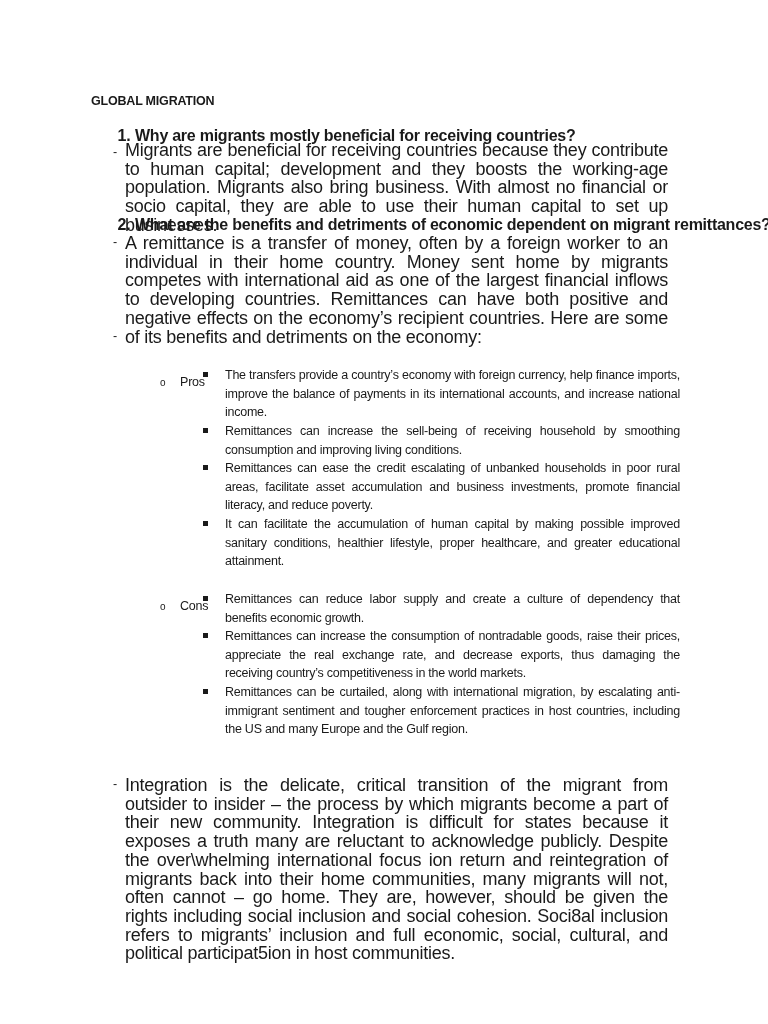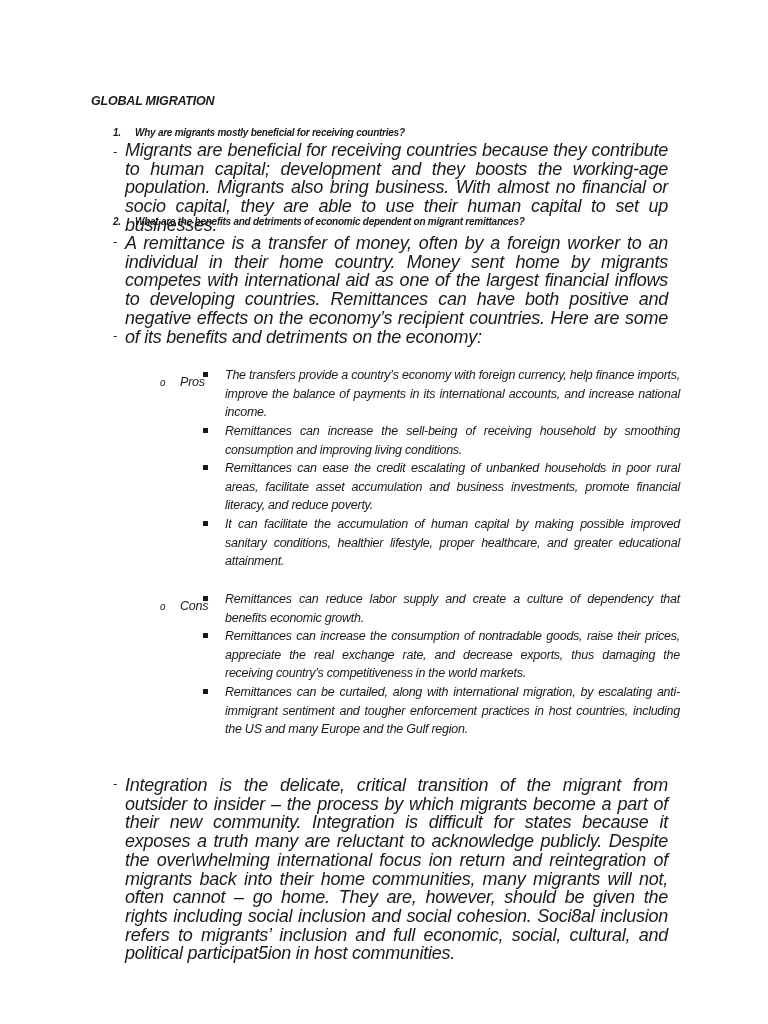--- a/index.html
+++ b/index.html
@@ -1,20 +1,20 @@
 <!DOCTYPE html>
 <html><head>
 <meta charset="utf-8">
 <style>
   html, body { margin: 0; padding: 0; background: #ffffff; }
   body { width: 768px; height: 1024px; overflow: hidden; position: relative;
          font-family: "Liberation Sans", sans-serif; color: #1a1a1a; }
-  .page { position: absolute; left: 0; top: 0; width: 727px; height: 1024px; background: #fff; font-style: italic; }
+  .page { position: absolute; left: 0; top: 0; width: 727px; height: 1024px; background: #fff; }
   .doc-title { position: absolute; left: 91px; top: 94px; font-size: 12.5px; font-weight: bold; letter-spacing: -0.2px; }
-  .q { position: absolute; left: 113px; font-size: 10px; font-weight: bold; letter-spacing: -0.25px; white-space: nowrap; }
+  .q { position: absolute; left: 113px; font-size: 16px; font-weight: bold; letter-spacing: -0.25px; white-space: nowrap; text-align: center; }
   .q .num { display: inline-block; width: 22px; }
   .dash { position: absolute; left: 113px; font-size: 12.5px; }
   .para { position: absolute; left: 118px; width: 543px; font-size: 18px; line-height: 18.7px; text-align: justify; letter-spacing: -0.25px; margin-left: 7px; }
   .sub { position: absolute; left: 160px; font-size: 12.5px; font-weight: normal; letter-spacing: -0.2px; margin-top: 28px; }
   .sub .circ { display: inline-block; width: 20px; font-size: 10px; }
   .bl { position: absolute; left: 203px; font-size: 12.5px; }
   .bl .sq { display: inline-block; width: 5px; height: 5px; background: #1a1a1a; position: absolute; left: 0; top: 6px; }
   .bl .txt { position: absolute; left: 22px; width: 455px; line-height: 18.7px; text-align: justify; letter-spacing: -0.25px; }
 </style>
 </head>

